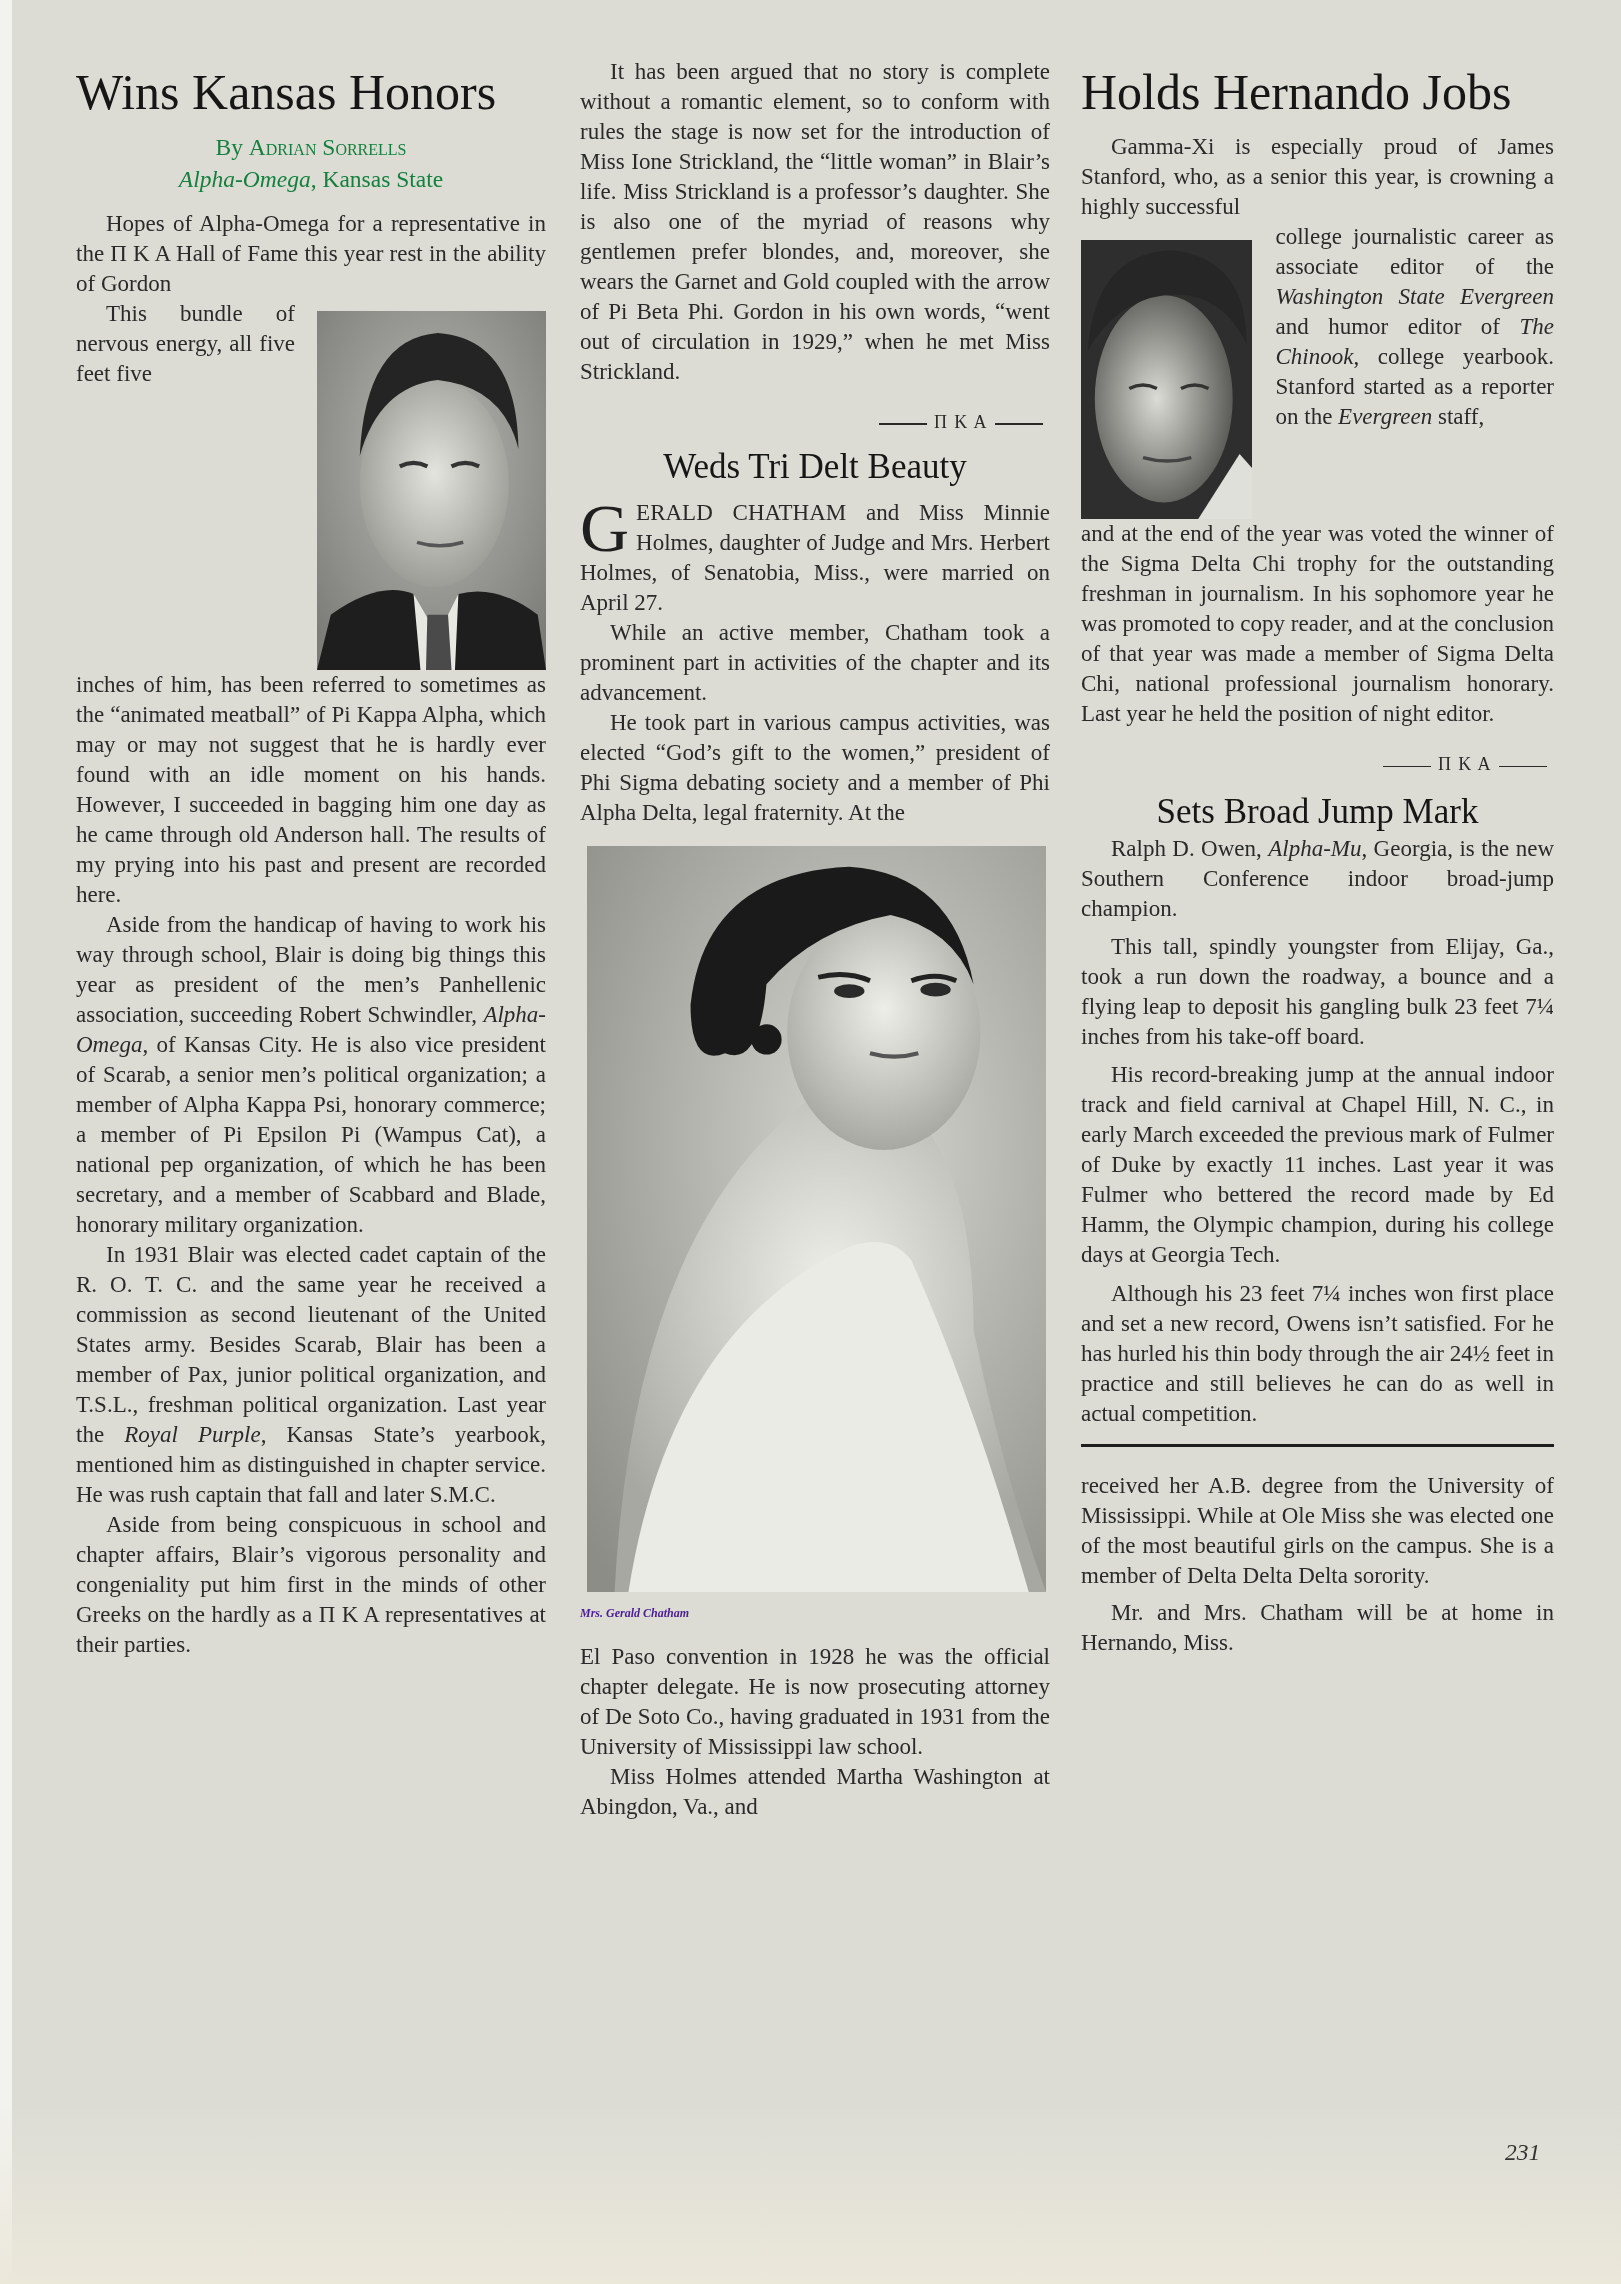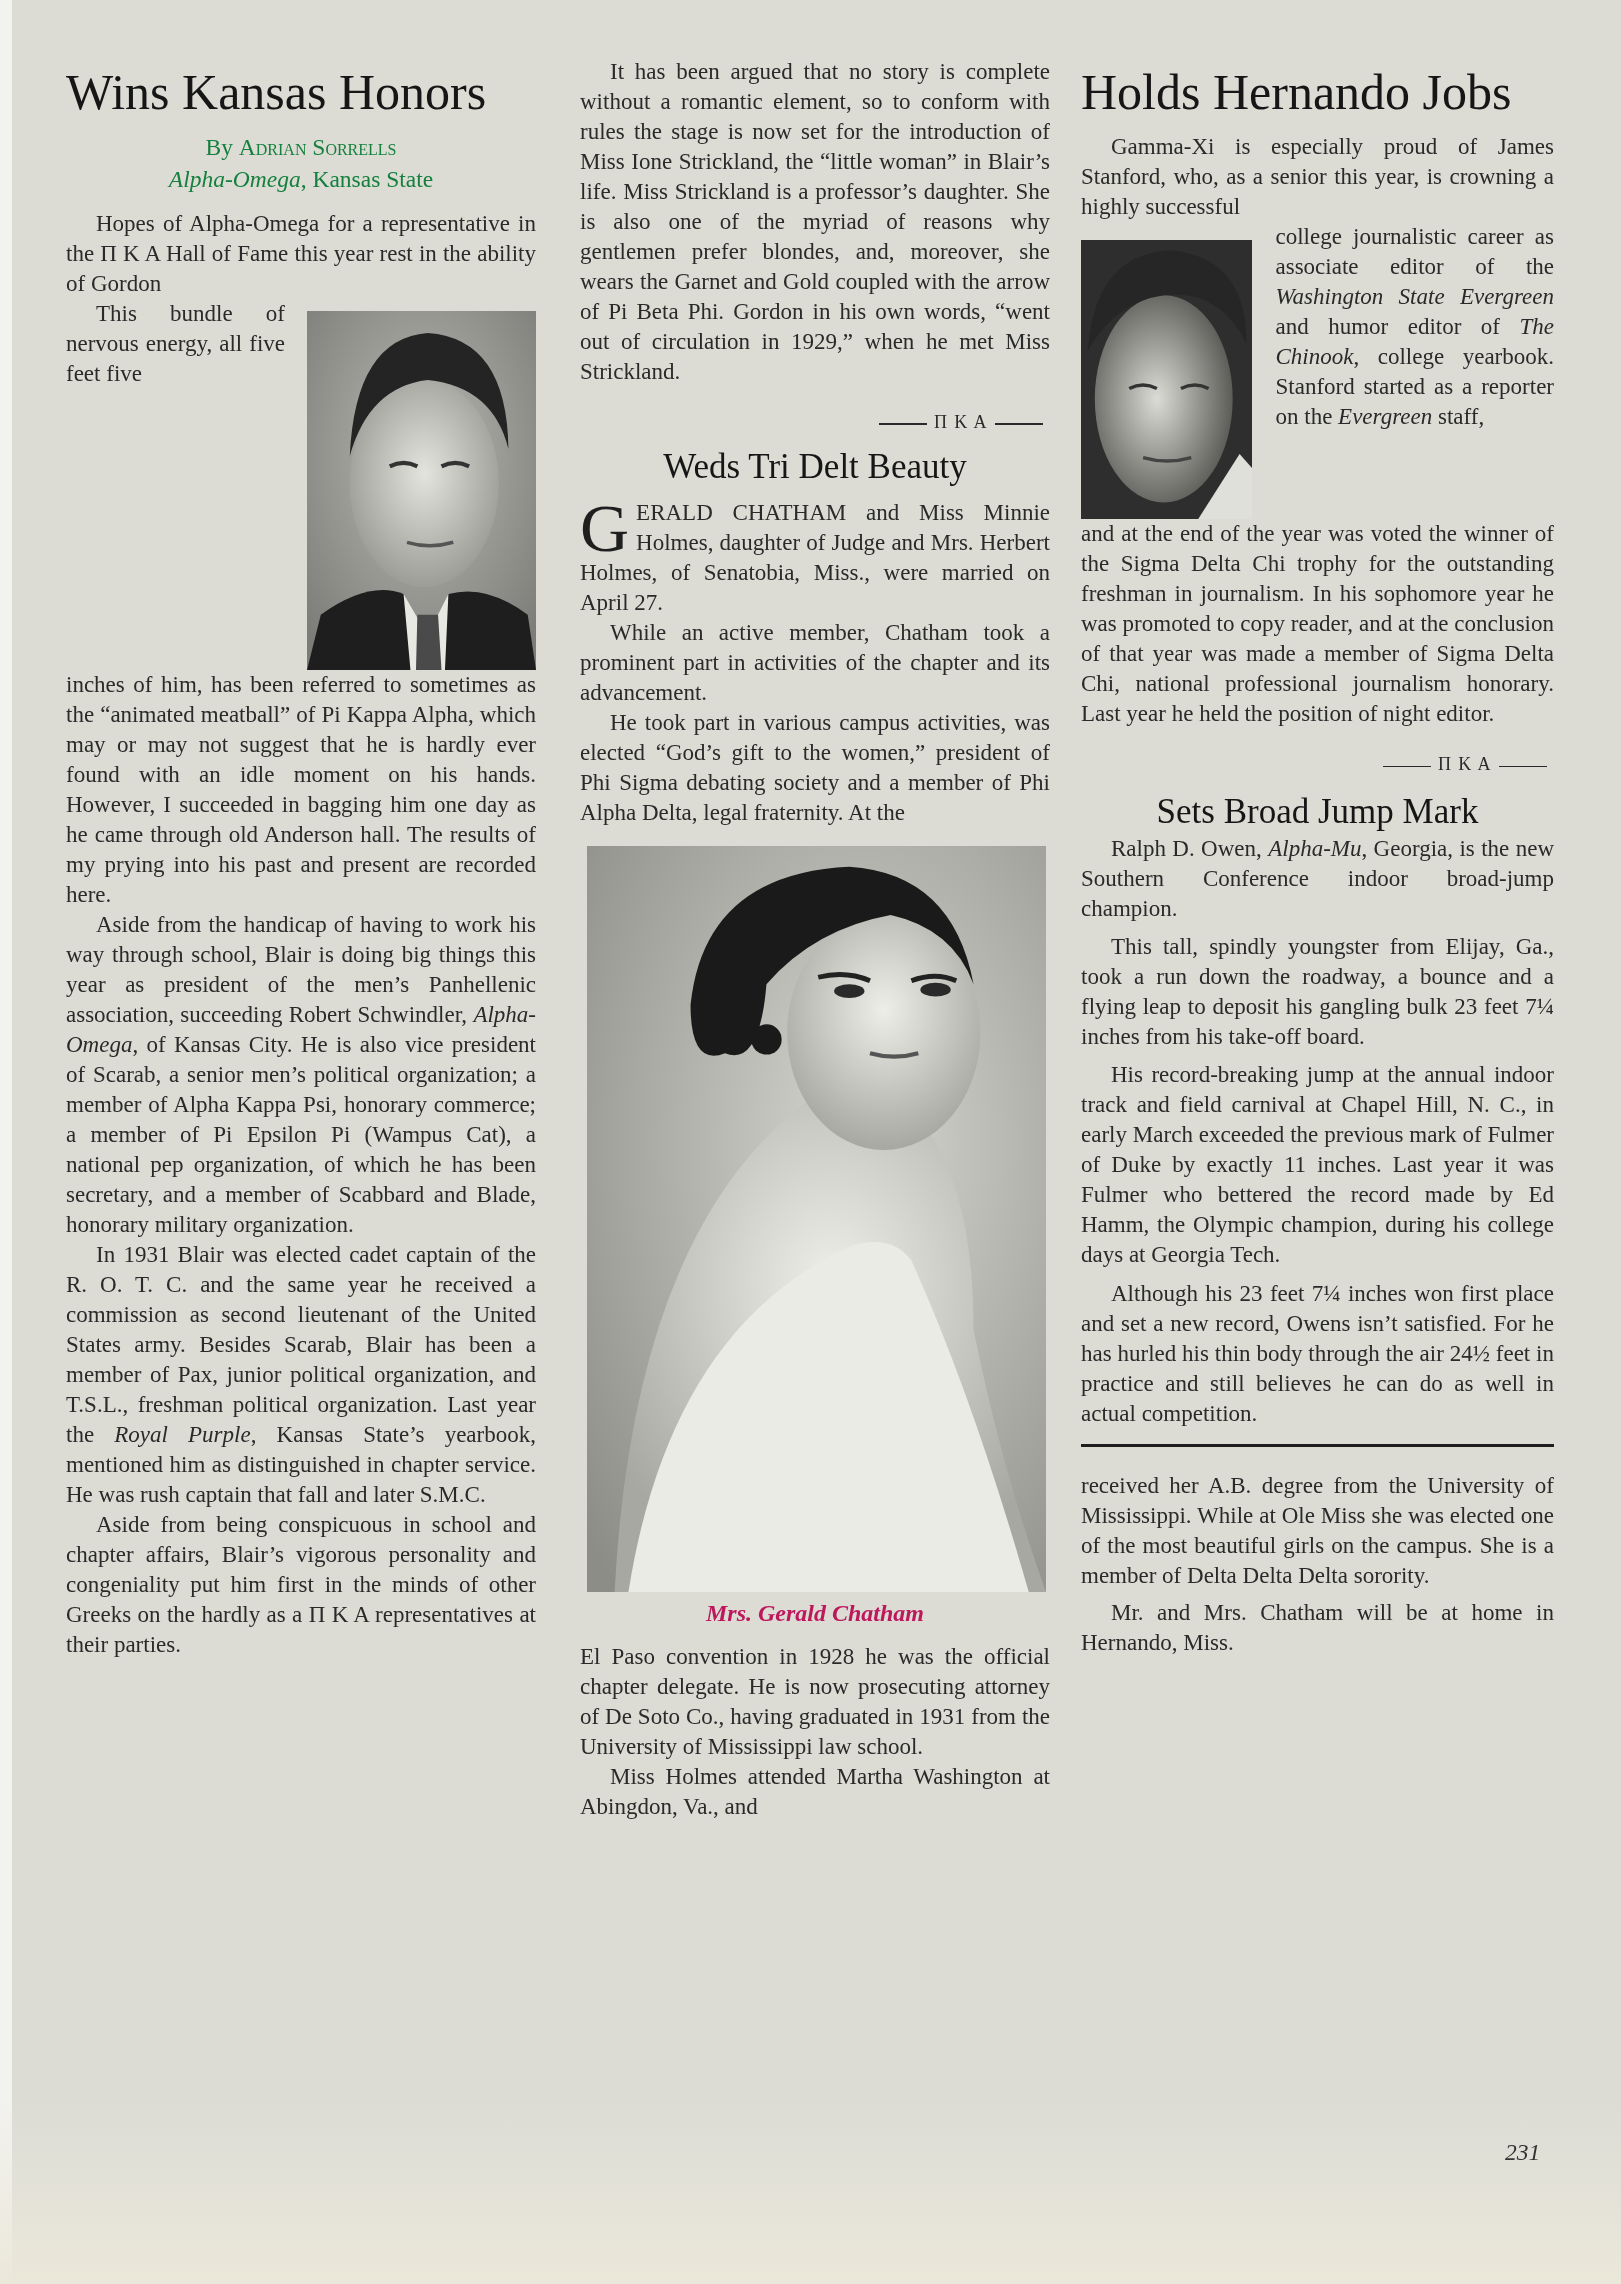--- a/index.html
+++ b/index.html
@@ -6,21 +6,21 @@
   body {
     width:1621px; height:2284px; position:relative; overflow:hidden;
     background:#dcdcd5;
     font-family:"Liberation Serif", "DejaVu Serif", serif;
     color:#2a2a2a;
   }
   .left-strip { position:absolute; left:0; top:0; width:12.4px; height:2284px; background:#f2f2ee; }
   .bottom-fade { position:absolute; left:0; right:0; bottom:0; height:180px;
     background:linear-gradient(to bottom, rgba(236,234,222,0), #ebe8da); }
   .col { position:absolute; top:0; }
-  #col1 { left:66px; width:470px; }
+  #col1 { left:76px; width:470px; }
   #col2 { left:580px; width:470px; }
   #col3 { left:1081px; width:473px; }
 
   .headline { font-weight:normal; color:#161616; margin:0; white-space:nowrap; }
   .h-big { font-size:50px; line-height:55px; }
   .h-mid { font-size:35px; line-height:41px; text-align:center; }
 
   p { margin:0; font-size:23px; line-height:30px; text-align:justify; text-indent:30px; }
   p.noindent { text-indent:0; }
   .byline { text-align:center; font-size:23.5px; line-height:32px; color:#15803d; }
@@ -29,21 +29,21 @@
 
   .divider { text-align:right; font-size:18px; line-height:28px; color:#2a2a2a; letter-spacing:1.4px; }
   .divider .dash { display:inline-block; width:48px; height:1.4px; background:#2a2a2a; vertical-align:middle; margin:0 7px; }
 
   .photo { background:#777; overflow:hidden; position:relative; }
   .photo svg { width:100%; height:100%; display:block; }
   .float-r { float:right; margin:0 0 0 22px; }
   .float-l { float:left; margin:4.1px 23.5px 0 0; }
 
   .dropcap { float:left; font-size:68px; line-height:57px; margin:2.8px 7px 0 0; color:#1f1f1f; }
-  .caption { text-align:center; font-style:italic; font-weight:bold; font-size:24px; line-height:28px; color:#be185d; }
+  .caption { font-style:italic; font-weight:bold; font-size:12px; line-height:28px; color:#4c1d95; }
   .rule { height:3.5px; background:#1e1e1e; margin:15px 0 23.5px 0; }
   .page-num { position:absolute; left:1505px; top:2139px; font-style:italic; font-size:23.5px; color:#333; }
   .clear { clear:both; }
 </style>
 </head>
 <body>
 
 <div class="left-strip"></div>
 <div class="bottom-fade"></div>
 

